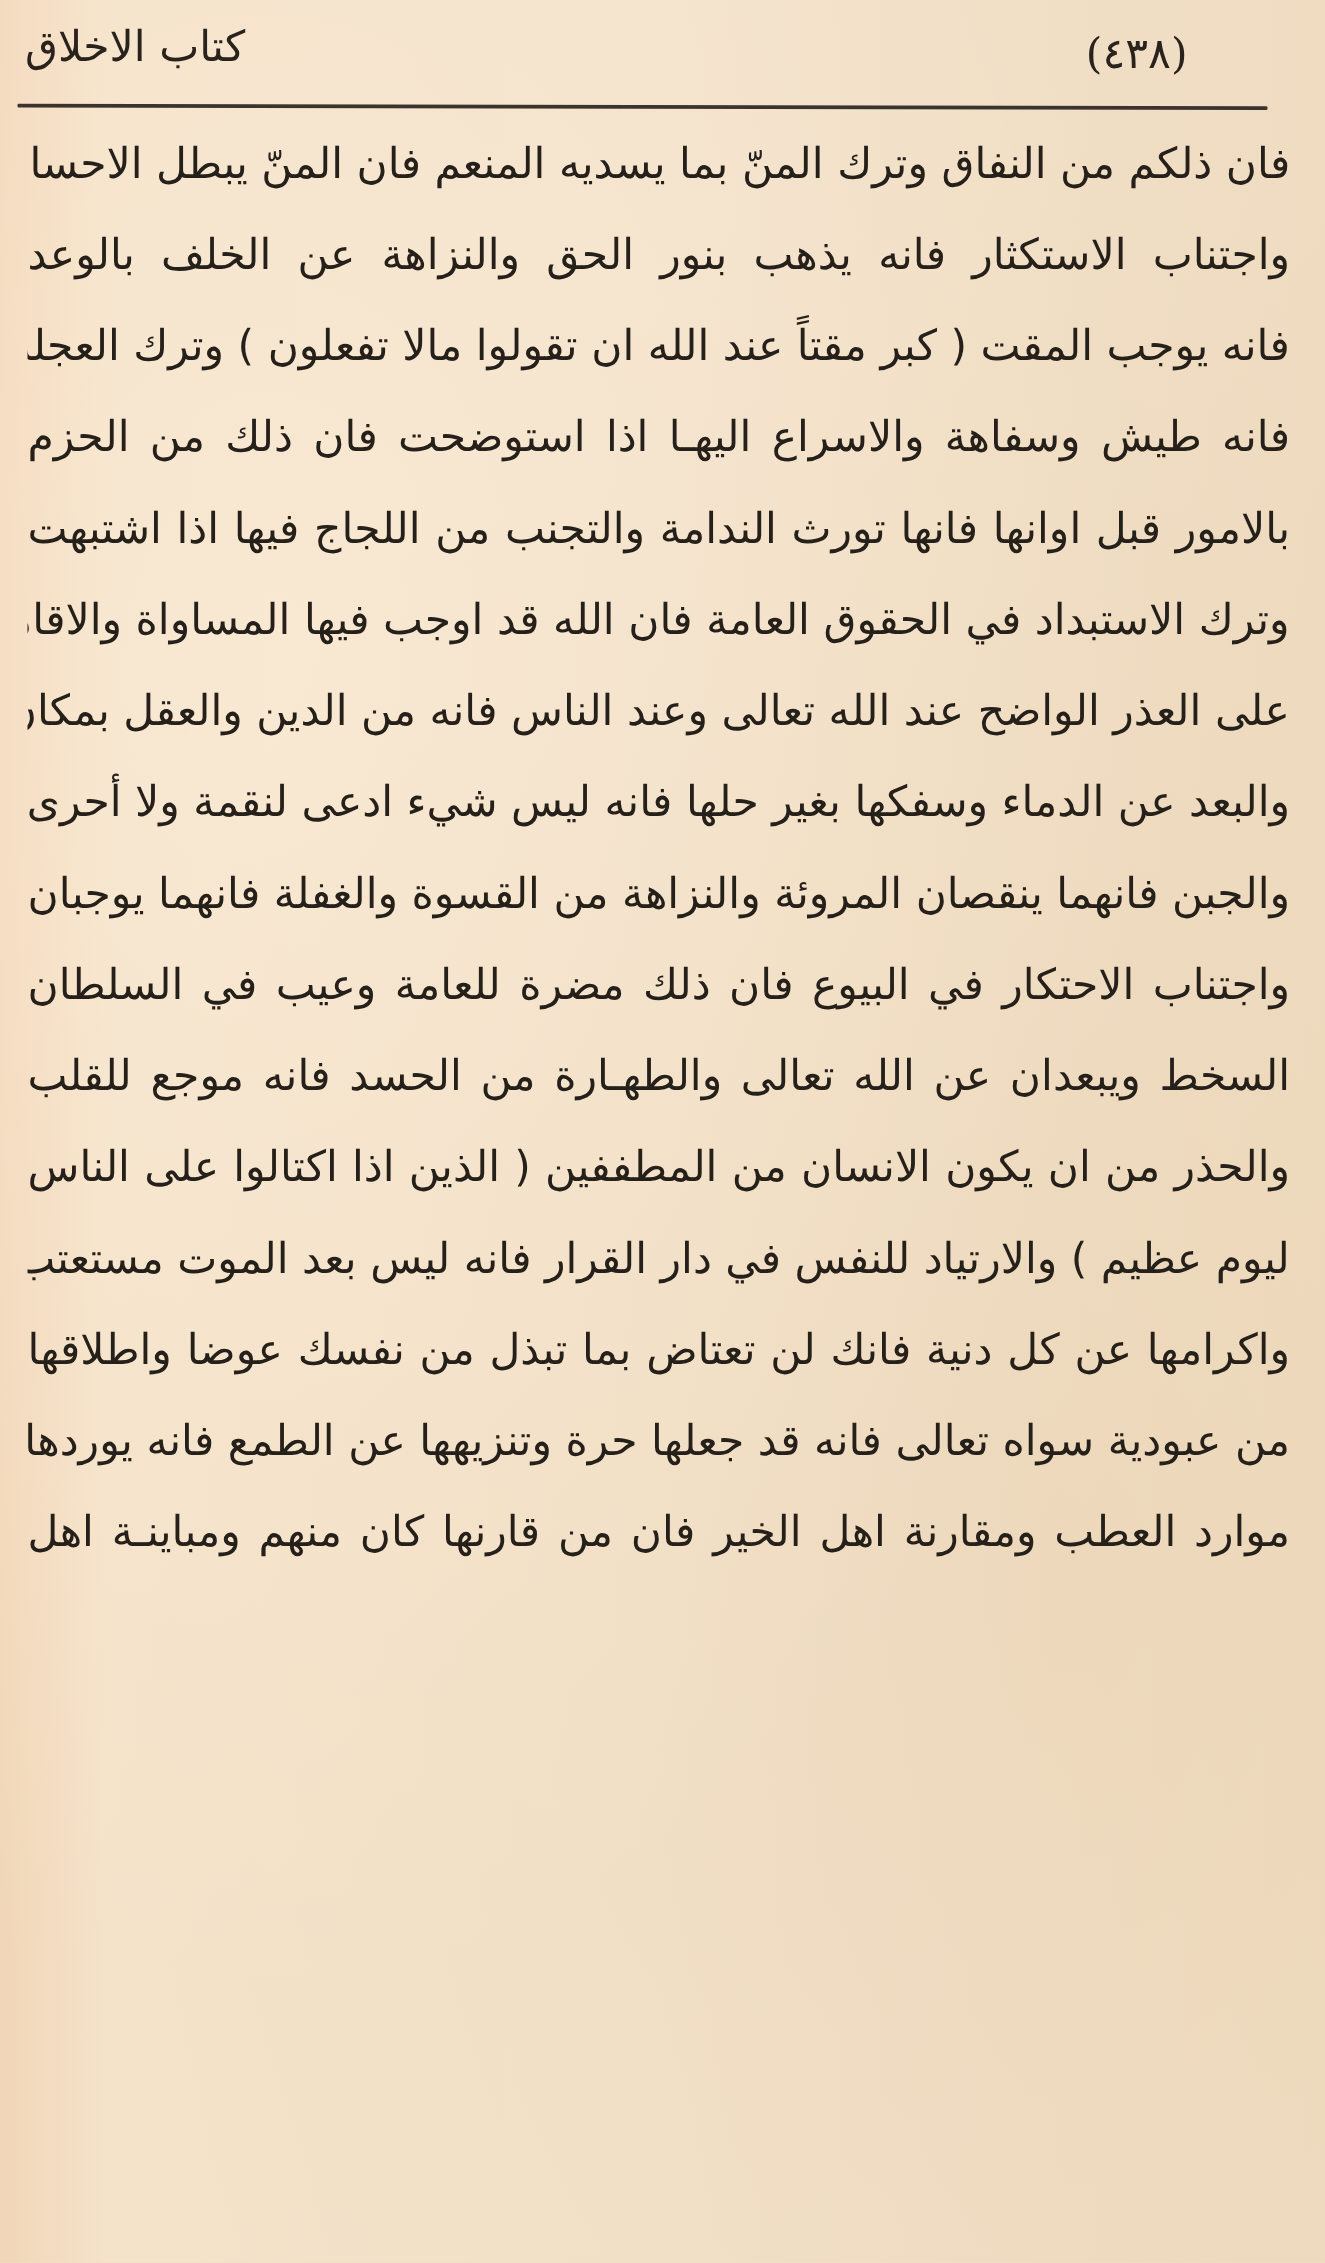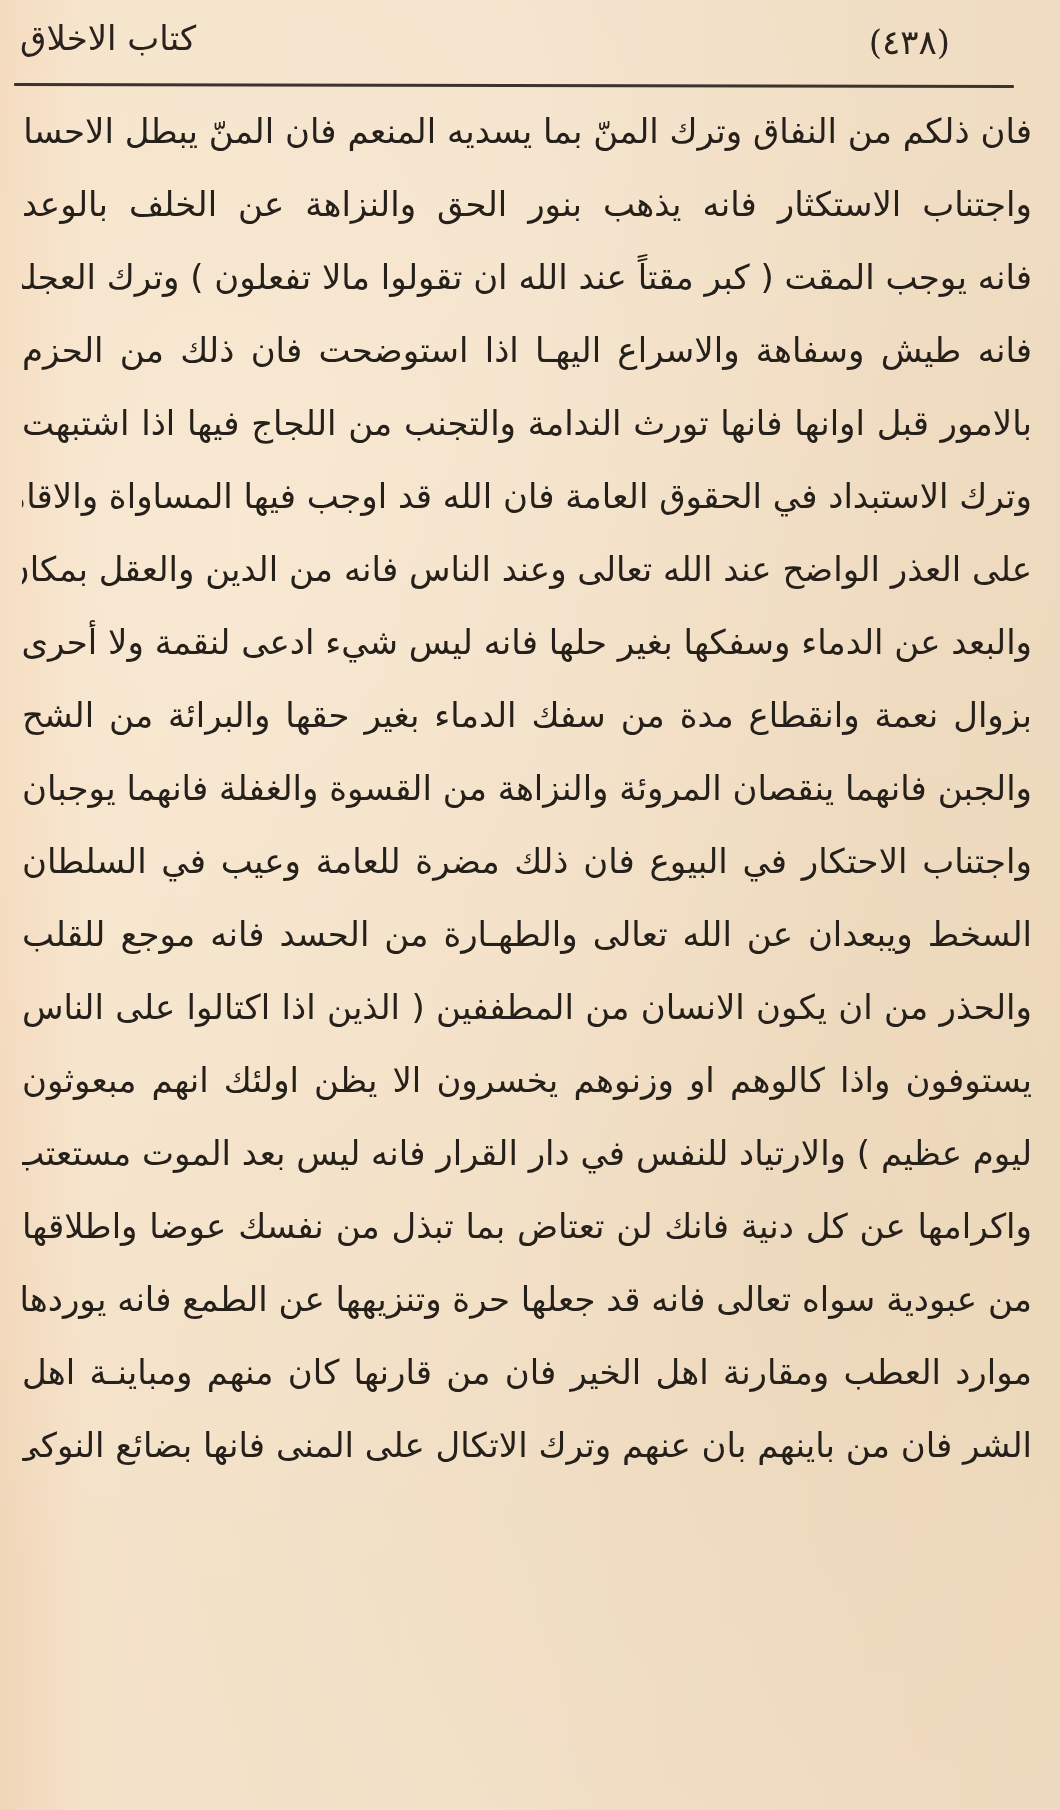--- a/index.html
+++ b/index.html
@@ -98,26 +98,23 @@
 
   <div class="body-text">
     <div class="line">فان ذلكم من النفاق وترك المنّ بما يسديه المنعم فان المنّ يبطل الاحسان</div>
     <div class="line">واجتناب الاستكثار فانه يذهب بنور الحق والنزاهة عن الخلف بالوعد</div>
     <div class="line">فانه يوجب المقت ( كبر مقتاً عند الله ان تقولوا مالا تفعلون ) وترك العجلة</div>
     <div class="line">فانه طيش وسفاهة والاسراع اليهـا اذا استوضحت فان ذلك من الحزم</div>
     <div class="line">بالامور قبل اوانها فانها تورث الندامة والتجنب من اللجاج فيها اذا اشتبهت</div>
     <div class="line">وترك الاستبداد في الحقوق العامة فان الله قد اوجب فيها المساواة والاقامة</div>
     <div class="line">على العذر الواضح عند الله تعالى وعند الناس فانه من الدين والعقل بمكان</div>
     <div class="line">والبعد عن الدماء وسفكها بغير حلها فانه ليس شيء ادعى لنقمة ولا أحرى</div>
-    <div class="line">بزوال نعمة وانقطاع مدة من سفك الدماء بغير حقها والبرائة من الشح</div>
     <div class="line">والجبن فانهما ينقصان المروئة والنزاهة من القسوة والغفلة فانهما يوجبان</div>
     <div class="line">واجتناب الاحتكار في البيوع فان ذلك مضرة للعامة وعيب في السلطان</div>
     <div class="line">السخط ويبعدان عن الله تعالى والطهـارة من الحسد فانه موجع للقلب</div>
     <div class="line">والحذر من ان يكون الانسان من المطففين ( الذين اذا اكتالوا على الناس</div>
-    <div class="line">يستوفون واذا كالوهم او وزنوهم يخسرون الا يظن اولئك انهم مبعوثون</div>
     <div class="line">ليوم عظيم ) والارتياد للنفس في دار القرار فانه ليس بعد الموت مستعتب</div>
     <div class="line">واكرامها عن كل دنية فانك لن تعتاض بما تبذل من نفسك عوضا واطلاقها</div>
     <div class="line">من عبودية سواه تعالى فانه قد جعلها حرة وتنزيهها عن الطمع فانه يوردها</div>
     <div class="line">موارد العطب ومقارنة اهل الخير فان من قارنها كان منهم ومباينـة اهل</div>
-    <div class="line last">الشر فان من باينهم بان عنهم وترك الاتكال على المنى فانها بضائع النوكى</div>
   </div>
 
 </div>
 
 </body></html>

